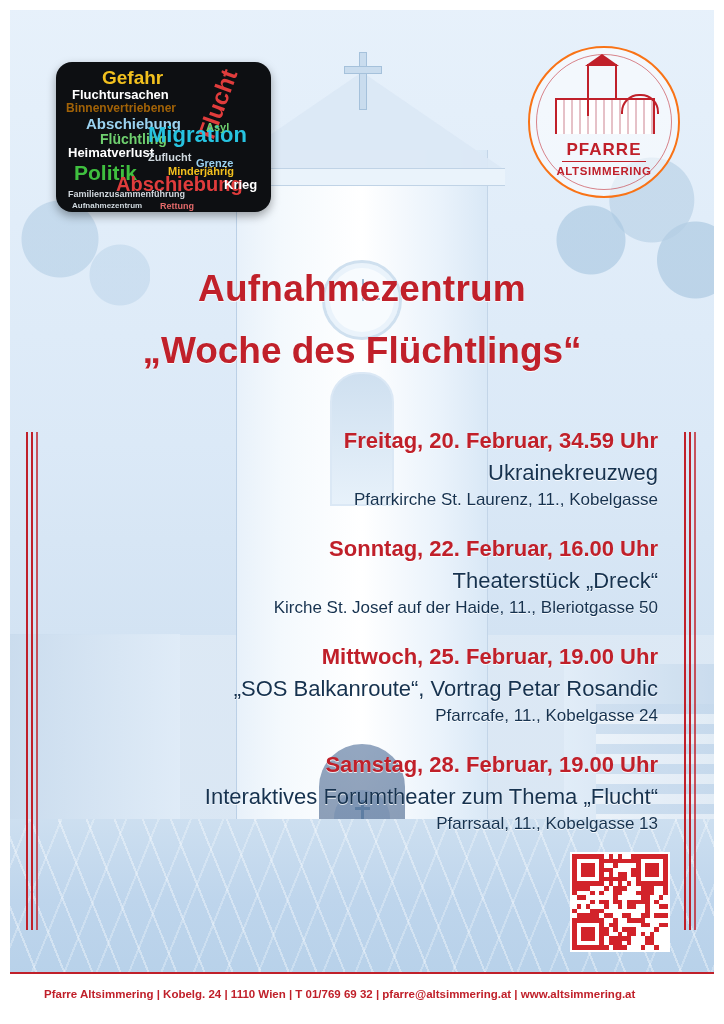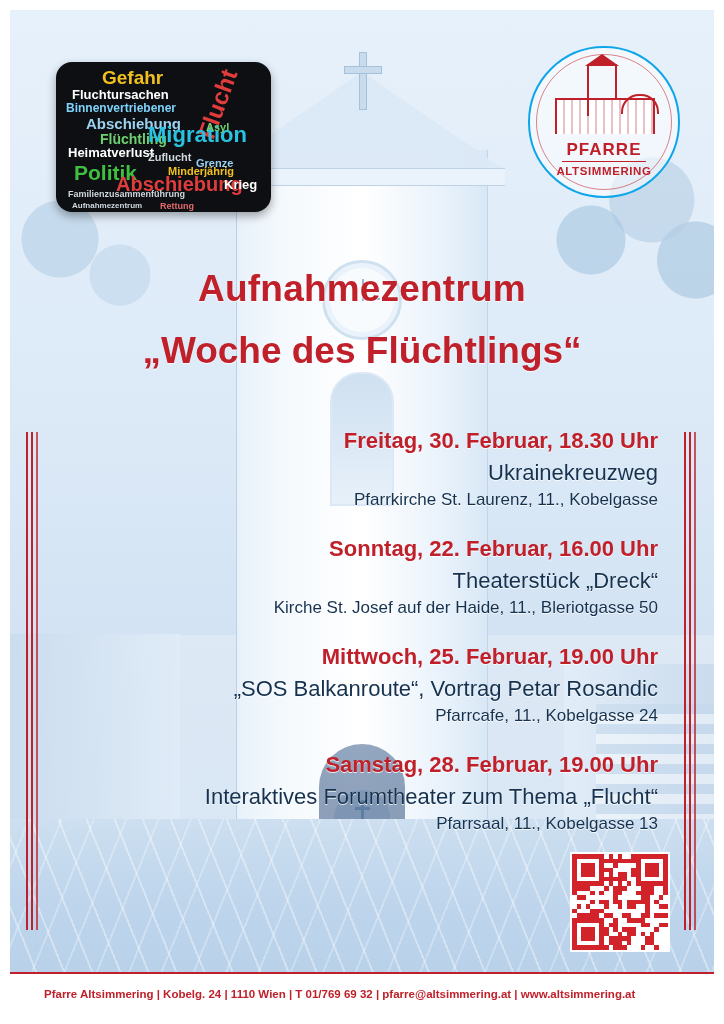--- a/index.html
+++ b/index.html
@@ -249,21 +249,21 @@
   }
 
   
   .logo {
     position: absolute;
     right: 44px;
     top: 46px;
     width: 148px;
     height: 148px;
     border-radius: 50%;
-    border: 2px solid #0ea5e9;
+    border: 2px solid #f97316;
     background: rgba(255,255,255,.55);
   }
   .logo-inner {
     position: absolute;
     inset: 6px;
     border-radius: 50%;
     border: 1px solid rgba(192,32,42,.55);
   }
   .logo-church {
     position: absolute;
@@ -455,21 +455,21 @@
   </div>
   <div class="side-rules right">
     <span></span>
       <span></span>
       <span></span>
   </div>
 
   <div class="wordcloud" id="wordcloud">
       <span class="wc-word" style="color: rgb(242, 192, 30); font-size: 19px; left: 46px; top: 6px;">Gefahr</span>
       <span class="wc-word" style="color: rgb(255, 255, 255); font-size: 13px; left: 16px; top: 26px;">Fluchtursachen</span>
-      <span class="wc-word" style="color: #7dd3fc; font-size: 12px; left: 10px; top: 40px;">Binnenvertriebener</span>
+      <span class="wc-word" style="color: #a16207; font-size: 12px; left: 10px; top: 40px;">Binnenvertriebener</span>
       <span class="wc-word" style="color: rgb(154, 210, 240); font-size: 15px; left: 30px; top: 54px;">Abschiebung</span>
       <span class="wc-word" style="color: rgb(224, 60, 60); font-size: 24px; left: 126px; top: 30px; transform: rotate(-70deg);">Flucht</span>
       <span class="wc-word" style="color: rgb(111, 208, 111); font-size: 14px; left: 44px; top: 70px;">Flüchtling</span>
       <span class="wc-word" style="color: rgb(255, 255, 255); font-size: 13px; left: 12px; top: 84px;">Heimatverlust</span>
       <span class="wc-word" style="color: rgb(39, 195, 224); font-size: 22px; left: 92px; top: 62px;">Migration</span>
       <span class="wc-word" style="color: rgb(63, 191, 63); font-size: 21px; left: 18px; top: 100px;">Politik</span>
       <span class="wc-word" style="color: rgb(207, 216, 222); font-size: 11px; left: 92px; top: 90px;">Zuflucht</span>
       <span class="wc-word" style="color: rgb(224, 60, 60); font-size: 20px; left: 60px; top: 112px;">Abschiebung</span>
       <span class="wc-word" style="color: rgb(154, 210, 240); font-size: 11px; left: 140px; top: 96px;">Grenze</span>
       <span class="wc-word" style="color: rgb(242, 192, 30); font-size: 11px; left: 112px; top: 104px;">Minderjährig</span>
@@ -492,21 +492,21 @@
     <div class="logo-text-2">ALTSIMMERING</div>
   </div>
 
   <div class="title-block">
     <div class="title-1">Aufnahmezentrum</div>
     <div class="title-2">„Woche des Flüchtlings“</div>
   </div>
 
   <div class="events">
     <div class="event right">
-      <div class="ev-date">Freitag, 30. Februar, 18.30 Uhr</div>
+      <div class="ev-date">Freitag, 20. Februar, 34.59 Uhr</div>
       <div class="ev-title">Ukrainekreuzweg</div>
       <div class="ev-place">Pfarrkirche St. Laurenz, 11., Kobelgasse</div>
     </div>
     <div class="event left">
       <div class="ev-date">Sonntag, 22. Februar, 16.00 Uhr</div>
       <div class="ev-title">Theaterstück „Dreck“</div>
       <div class="ev-place">Kirche St. Josef auf der Haide, 11., Bleriotgasse 50</div>
     </div>
     <div class="event right">
       <div class="ev-date">Mittwoch, 25. Februar, 19.00 Uhr</div>

